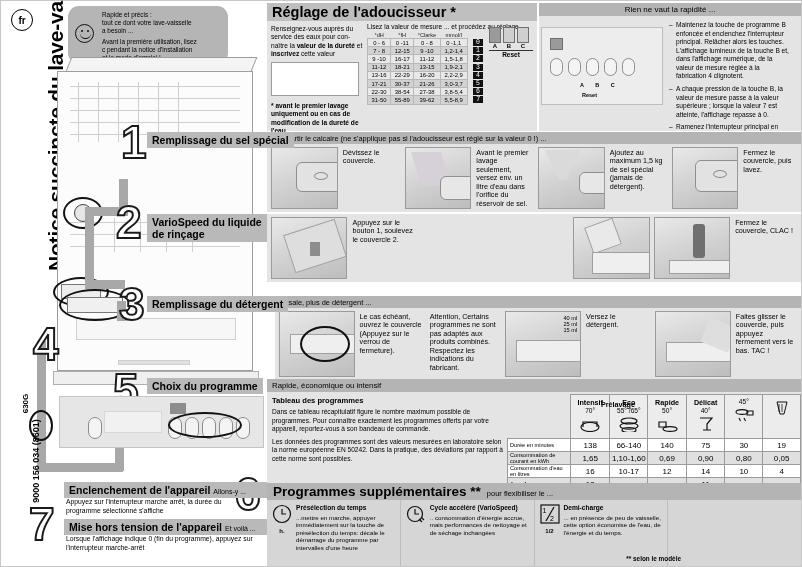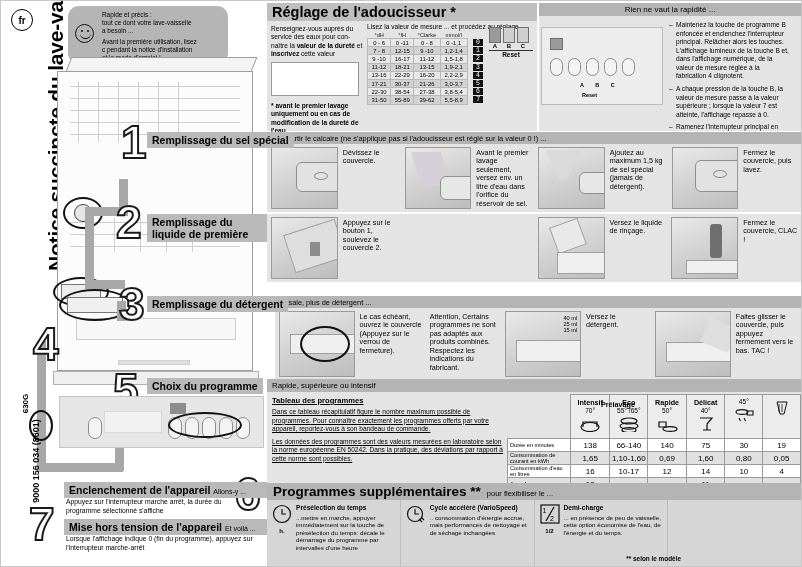--- a/index.html
+++ b/index.html
@@ -155,21 +155,21 @@
   .steprow { position:absolute; left:266px; width:534px; }
   .rowbar { background:#b4b4b4; font-size:7.4px; padding:1.5px 5px; }
   .rowbody { background:#e4e4e4; display:flex; height:68px; }
   .cellimg { width:92px; height:62px; margin:3px 0 0 4px; }
   .celltxt { width:84px; padding:5px 3px 0 5px; }
 
   
   #prog-wrap { position:absolute; left:266px; top:378px; width:534px; height:104px; }
   #prog-bar { background:#b4b4b4; font-size:7.8px; padding:2px 5px; }
   #prog-body { background:#e4e4e4; height:96px; position:relative; padding:4px 5px; }
-  #prog-text { width:236px; font-size:6.6px; line-height:1.25;text-decoration:underline; }
+  #prog-text { width:236px; font-size:6.6px; line-height:1.25; }
   #prog-text h4 { font-size:7.6px; margin-bottom:3px; }
   table.ptab { position:absolute; left:154px; top:4px; border-collapse:collapse; font-size:7px; }
   table.ptab th { background:#ececec; border:1px solid #9b9b9b; width:53px; height:44px;
                   vertical-align:top; padding-top:3px; font-size:7.2px; }
   table.ptab th small { font-weight:normal; font-size:6.6px; display:block; }
   table.ptab td { border:1px solid #9b9b9b; text-align:center; font-size:8px; height:13px;
                   background:#fff; }
   table.ptab td.rl { text-align:left; font-size:5.6px; width:84px; padding-left:2px; }
   table.ptab tr.shade td { background:#e0e0e0; }
 
@@ -448,23 +448,20 @@
         <div style="position:absolute;left:16px;top:8px;width:54px;height:40px;background:#dedede;transform:rotate(-18deg);border:1px solid #a0a0a0;"></div>
         <div style="position:absolute;left:38px;top:24px;width:10px;height:14px;background:#8c8c8c;"></div>
       </div>
       <div class="celltxt cap">Appuyez sur le bouton 1, soulevez le couvercle 2.</div>
       <div style="width:92px; margin:3px 0 0 4px;"></div>
       <div class="celltxt cap"></div>
       <div class="photo cellimg">
         <div style="position:absolute;left:14px;top:4px;width:30px;height:28px;background:#e9e9e9;border:1px solid #a0a0a0;transform:rotate(-20deg);"></div>
         <div style="position:absolute;left:18px;top:34px;width:60px;height:22px;background:#efefef;border:1px solid #a0a0a0;"></div>
       </div>
-      <div class="celltxt cap">
-        <span>Versez le </span><b>liquide de rinçage</b><span>.</span>
-      </div>
       <div class="photo cellimg">
         <div style="position:absolute;left:38px;top:6px;width:12px;height:34px;background:#6f6f6f;border-radius:3px;"></div>
         <div style="position:absolute;left:14px;top:42px;width:64px;height:14px;background:#efefef;border:1px solid #a0a0a0;"></div>
       </div>
       <div class="celltxt cap">Fermez le couvercle, CLAC !</div>
     </div>
   </div>
 
   <div class="steprow" style="top:295px;">
     <div class="rowbar">Plus sale, plus de détergent ...</div>
@@ -490,26 +487,26 @@
       </div>
       <div class="photo cellimg" style="height:66px;">
         <div style="position:absolute;left:10px;top:30px;width:74px;height:20px;background:#efefef;border:1px solid #a0a0a0;"></div>
         <div style="position:absolute;left:48px;top:10px;width:30px;height:26px;background:#dedede;transform:rotate(22deg);"></div>
       </div>
       <div class="celltxt cap">Faites glisser le couvercle, puis appuyez fermement vers le bas. TAC !</div>
     </div>
   </div>
 
   <div class="sec-label" style="position:absolute; left:146px; top:131px;">Remplissage du sel spécial</div>
-  <div class="sec-label" style="position:absolute; left:146px; top:213px; width:120px; white-space:normal; line-height:1.15;"><span>Remplissage du liquide de première</span></div>
+  <div class="sec-label" style="position:absolute; left:146px; top:213px; width:120px; white-space:normal; line-height:1.15;"><span>VarioSpeed du liquide de rinçage</span></div>
   <div class="sec-label" style="position:absolute; left:146px; top:295px;">Remplissage du détergent</div>
   <div class="sec-label" style="position:absolute; left:146px; top:377px;">Choix du programme</div>
 
   <div id="prog-wrap">
-    <div id="prog-bar">Rapide, supérieure ou intensif</div>
+    <div id="prog-bar">Rapide, économique ou intensif</div>
     <div id="prog-body">
       <div id="prog-text">
         <h4>Tableau des programmes</h4>
         <p>Dans ce tableau récapitulatif figure le nombre maximum possible de programmes. Pour connaître exactement les programmes offerts par votre appareil, reportez-vous à son bandeau de commande.</p>
         <p style="margin-top:5px;">Les données des programmes sont des valeurs mesurées en laboratoire selon la norme européenne EN 50242. Dans la pratique, des déviations par rapport à cette norme sont possibles.</p>
       </div>
 
       <table class="ptab" style="left:240px; top:2px;">
         <thead>
             <tr id="ptab-head">
@@ -573,21 +570,21 @@
               <td>140</td>
               <td>75</td>
               <td>30</td>
               <td>19</td>
             </tr>
             <tr class="shade">
               <td class="rl">Consommation de courant en kWh</td>
               <td>1,65</td>
               <td>1,10-1,60</td>
               <td>0,69</td>
-              <td>1,60</td>
+              <td>0,90</td>
               <td>0,80</td>
               <td>0,05</td>
             </tr>
             <tr>
               <td class="rl">Consommation d'eau en litres</td>
               <td>16</td>
               <td>10-17</td>
               <td>12</td>
               <td>14</td>
               <td>10</td>

